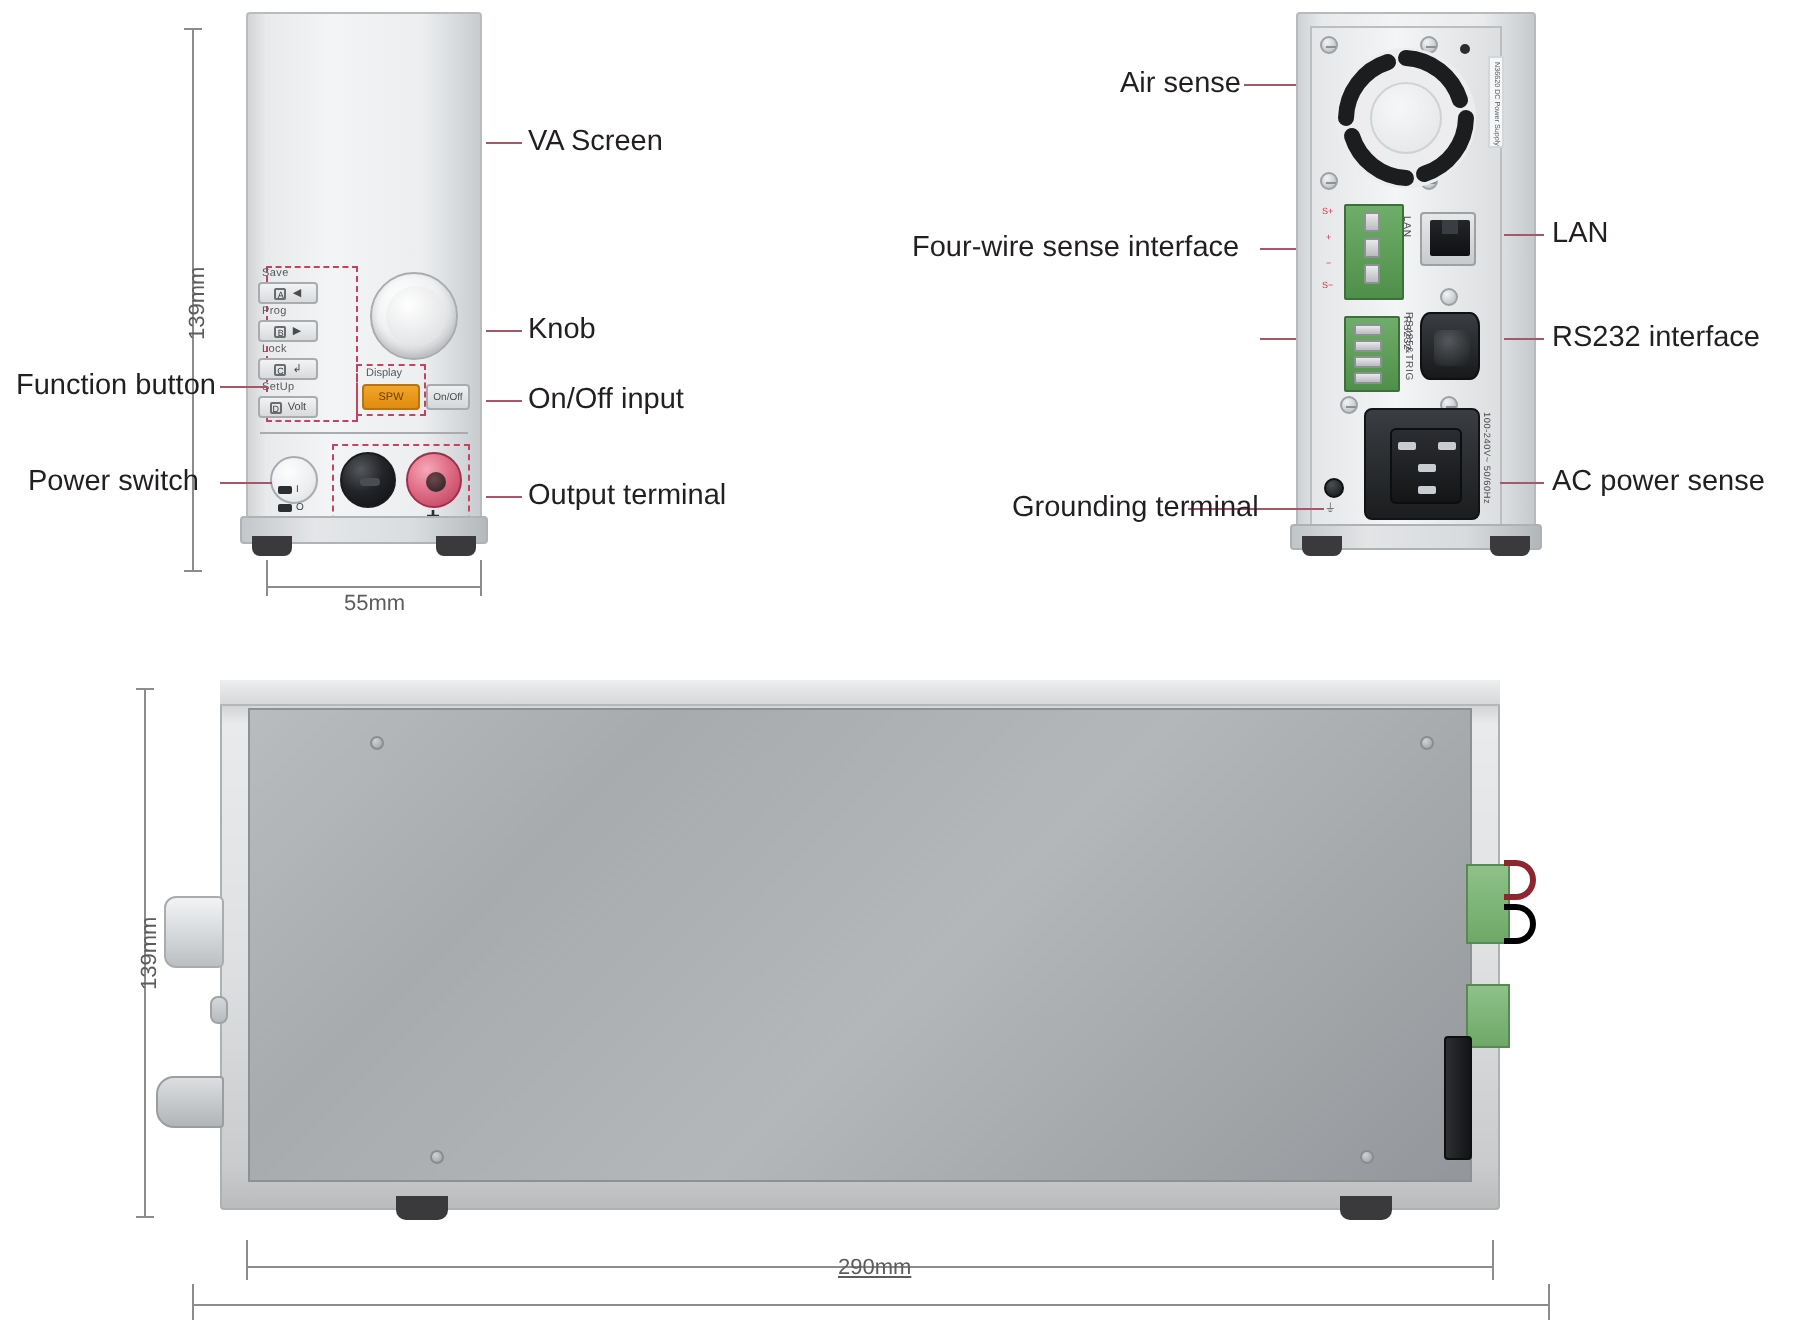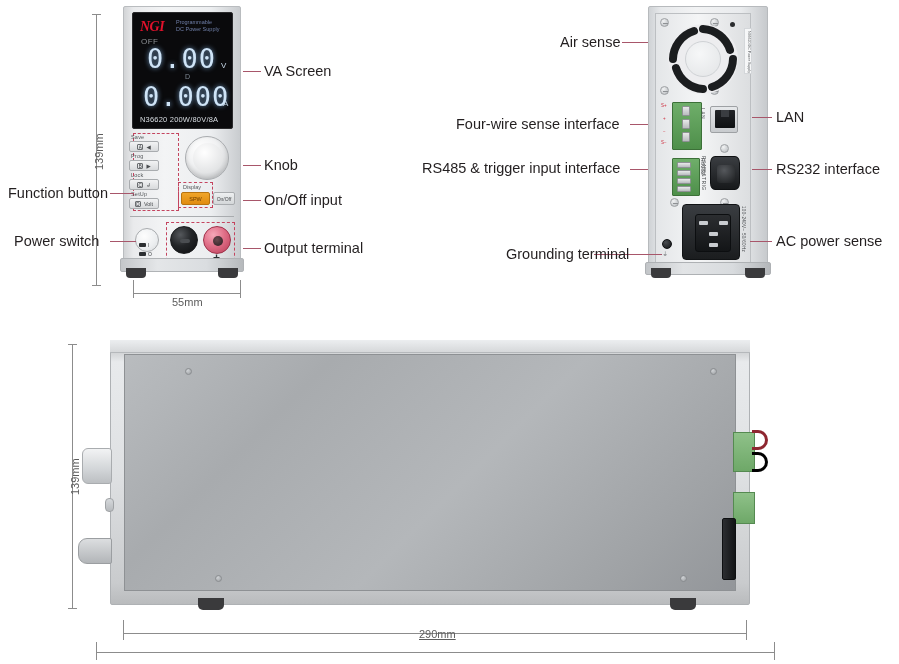--- a/index.html
+++ b/index.html
@@ -458,34 +458,20 @@
   }
 </style>
 </head>
 <body>
 
 <div id="page">
 
   <div id="front-unit">
     <div class="chassis-front"></div>
 
-    <div class="screen">
-      <div class="brand-ngi">NGI</div>
-      <div class="brand-sub">
-        <div>Programmable</div>
-        <div>DC Power Supply</div>
-      </div>
-      <div class="off-tag">OFF</div>
-      <div class="volt-row">0.00</div>
-      <div class="unit-v">V</div>
-      <div class="mid-d">D</div>
-      <div class="amp-row">0.000</div>
-      <div class="unit-a">A</div>
-      <div class="model-line">N36620  200W/80V/8A</div>
-    </div>
 
     <div class="btn-group"></div>
 
     <div class="key-cap" style="top:128px">Save</div>
     <div class="key" style="top:135px">
       <span class="kl">A</span>
       <span>◀</span>
     </div>
 
     <div class="key-cap" style="top:147px">Prog</div>
@@ -637,21 +623,20 @@
     <div class="foot" style="left:97px"></div>
   </div>
 
   <div class="lead" style="left:622px; top:42px; width:26px;"></div>
   <div class="callout r" style="left:560px; top:35px;">Air sense</div>
 
   <div class="lead" style="left:630px; top:124px; width:18px;"></div>
   <div class="callout r" style="left:456px; top:117px;">Four-wire sense interface</div>
 
   <div class="lead" style="left:630px; top:169px; width:18px;"></div>
-  <div class="callout r" style="left:422px; top:161px;">RS485 &amp; trigger input interface</div>
 
   <div class="lead" style="left:594px; top:254px; width:68px;"></div>
   <div class="callout r" style="left:506px; top:247px;">Grounding terminal</div>
 
   <div class="lead" style="left:752px; top:117px; width:20px;"></div>
   <div class="callout" style="left:776px; top:110px;">LAN</div>
 
   <div class="lead" style="left:752px; top:169px; width:20px;"></div>
   <div class="callout" style="left:776px; top:162px;">RS232 interface</div>
 

